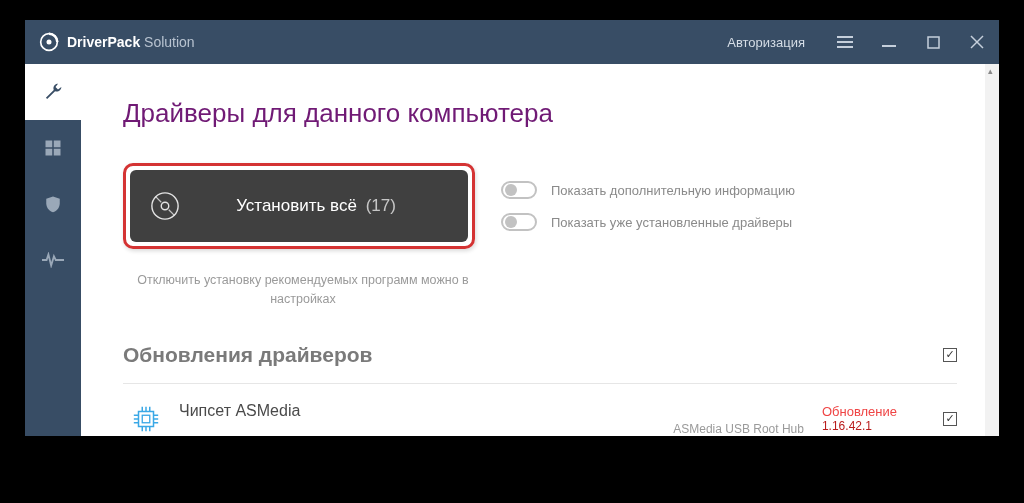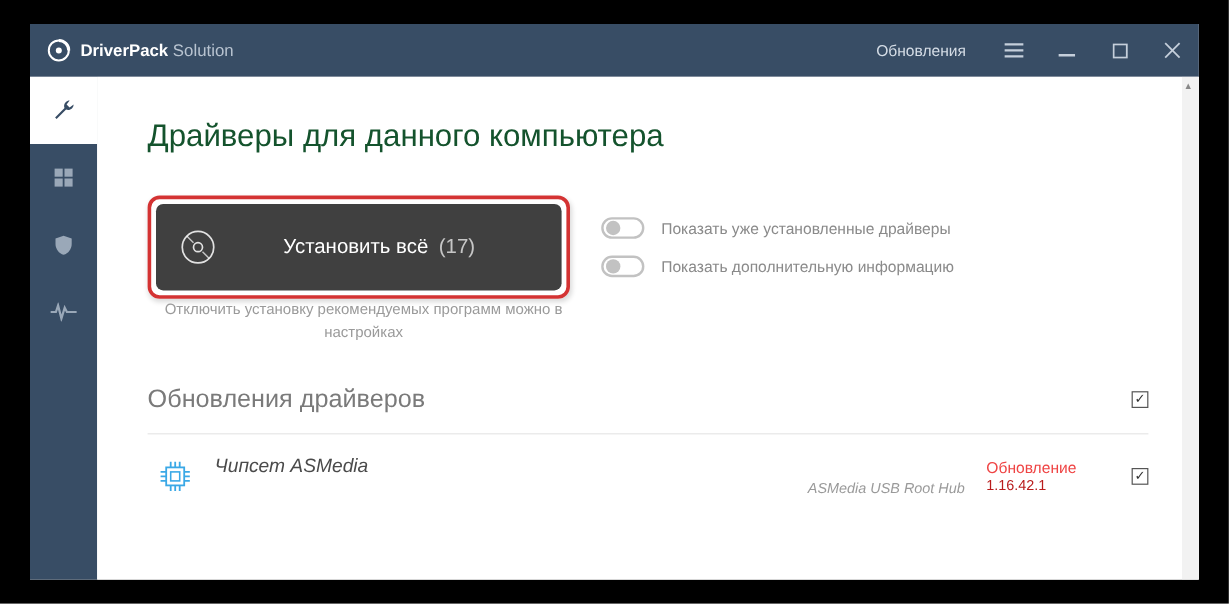--- a/index.html
+++ b/index.html
@@ -1,55 +1,55 @@
 <!DOCTYPE html>
 <html><head>
 <meta charset="utf-8">
 <style>
 * { margin: 0; padding: 0; box-sizing: border-box; font-family: "Segoe UI", Arial, sans-serif; }
 body { background: #000; width: 1024px; height: 503px; overflow: hidden; }
-.window { position: absolute; left: 25px; top: 20px; width: 974px; height: 463px; background: #fff; display: flex; flex-direction: column; }
+.window { position: absolute; left: 25px; top: 20px; width: 974px; height: 407px; background: #fff; display: flex; flex-direction: column; }
 .titlebar { height: 44px; background: #384d65; display: flex; align-items: center; color: #fff; }
 .logo { display: flex; align-items: center; padding: 0 14px; gap: 8px; }
 .logo-icon { width: 20px; height: 20px; }
 .logo-text { font-size: 14px; font-weight: 400; color: #fff; }
 .logo-text .light { color: #b8c3d0; font-weight: 300; }
 .tb-spacer { flex: 1; }
 .auth { font-size: 13px; color: #d5dde6; padding: 0 18px; cursor: pointer; }
 .tb-btn { width: 44px; height: 44px; display: flex; align-items: center; justify-content: center; cursor: pointer; }
 .tb-btn svg { stroke: #c5cfdb; }
 .body { flex: 1; display: flex; position: relative; }
 .sidebar { width: 56px; background: #384d65; display: flex; flex-direction: column; }
 .side-item { height: 56px; display: flex; align-items: center; justify-content: center; cursor: pointer; }
 .side-item.active { background: #fff; }
 .side-item svg { fill: #9aa8b8; }
 .side-item.active svg { fill: #384d65; }
 .content { flex: 1; background: #fff; padding: 34px 42px 0 42px; position: relative; overflow: hidden; }
 .scrollbar { position: absolute; right: 0; top: 0; bottom: 0; width: 14px; background: #f2f2f2; }
 .scrollbar-up { position: absolute; top: 2px; left: 3px; font-size: 9px; color: #888; }
-.page-title { font-size: 26px; color: #14532d; font-weight: 400; margin-bottom: 34px; }
+.page-title { font-size: 26px; color: #701a75; font-weight: 400; margin-bottom: 34px; }
 .hero-row { display: flex; align-items: center; gap: 26px; }
 .install-wrap { border: 3px solid #d43333; border-radius: 10px; padding: 4px; display: inline-block; box-shadow: 1px 2px 4px rgba(0,0,0,0.15); }
 .install-btn { background: #404040; border-radius: 6px; width: 338px; height: 72px; display: flex; align-items: center; gap: 4px; padding: 0 20px; cursor: pointer; color: #fff; }
 .install-btn .disc { width: 30px; height: 30px; }
 .install-btn .lbl { font-size: 17px; flex: 1; text-align: center; }
 .install-btn .count { color: rgba(255,255,255,0.7); margin-left: 4px; }
 .toggles { display: flex; flex-direction: column; gap: 14px; }
 .tog-row { display: flex; align-items: center; gap: 14px; cursor: pointer; }
 .switch { width: 36px; height: 18px; border: 2px solid #c2c2c2; border-radius: 10px; position: relative; flex-shrink: 0; }
 .switch .knob { width: 12px; height: 12px; background: #c2c2c2; border-radius: 50%; position: absolute; top: 1px; left: 2px; }
 .tog-label { font-size: 13px; color: #8a8a8a; }
-.hint { font-size: 12.5px; color: #9a9a9a; text-align: center; width: 360px; line-height: 1.5; }
+.hint { font-size: 12.5px; color: #9a9a9a; text-align: center; margin-top: 22px; width: 360px; line-height: 1.5; }
 .section-row { display: flex; align-items: center; justify-content: space-between; margin-top: 34px; padding-bottom: 10px; }
-.section-title { font-size: 21px; color: #7a7a7a; font-weight: 400; }
+.section-title { font-size: 21px; color: #7a7a7a; font-weight: 700; }
 .chk { width: 14px; height: 14px; border: 1px solid #555; display: inline-flex; align-items: center; justify-content: center; font-size: 11px; color: #333; cursor: pointer; }
 .divider { height: 1px; background: #e6e6e6; margin-top: 6px; }
 .driver-row { display: flex; align-items: center; padding: 18px 0 0 8px; gap: 18px; }
 .driver-icon { width: 30px; height: 30px; }
-.driver-meta { flex: 1; font-style: italic; }
+.driver-meta { flex: 1; }
 .driver-name { font-size: 16px; color: #4a4a4a; }
 .driver-sub { font-size: 12px; color: #9a9a9a; margin-top: 2px; text-align: right; }
 .driver-right { text-align: left; margin-right: 28px; }
 .driver-status { font-size: 13px; color: #ef4444; }
 .driver-ver { font-size: 12px; color: #b91c1c; }
 </style>
 </head>
 <body>
 
 <div class="window">
@@ -57,21 +57,21 @@
   <div class="titlebar">
     <div class="logo">
       <svg class="logo-icon" viewBox="0 0 24 24">
           <circle cx="12" cy="12" r="10" fill="none" stroke="#fff" stroke-width="2"></circle>
           <path d="M12 2 A10 10 0 0 1 22 12" fill="none" stroke="#fff" stroke-width="3"></path>
           <circle cx="12" cy="12" r="3" fill="#fff"></circle>
         </svg>
       <span class="logo-text"><b>DriverPack</b><span class="light"> Solution</span></span>
     </div>
     <div class="tb-spacer"></div>
-    <div class="auth">Обновления</div>
+    <div class="auth">Авторизация</div>
     <div class="tb-btn">
       <svg width="16" height="14">
           <line x1="0" y1="2" x2="16" y2="2" stroke-width="2"></line>
           <line x1="0" y1="7" x2="16" y2="7" stroke-width="2"></line>
           <line x1="0" y1="12" x2="16" y2="12" stroke-width="2"></line>
         </svg>
     </div>
     <div class="tb-btn">
       <svg width="14" height="14">
           <line x1="0" y1="11" x2="14" y2="11" stroke-width="2"></line>
@@ -130,27 +130,27 @@
                 <line x1="26" y1="26" x2="20" y2="20" stroke="#fff" stroke-width="1.3" opacity="0.7"></line>
               </svg>
             <span class="lbl"><span>Установить всё</span> <span class="count">(17)</span></span>
           </div>
         </div>
         <div class="toggles">
           <div class="tog-row">
             <span class="switch">
                 <span class="knob"></span>
               </span>
-            <span class="tog-label">Показать уже установленные драйверы</span>
+            <span class="tog-label">Показать дополнительную информацию</span>
           </div>
           <div class="tog-row">
             <span class="switch">
                 <span class="knob"></span>
               </span>
-            <span class="tog-label">Показать дополнительную информацию</span>
+            <span class="tog-label">Показать уже установленные драйверы</span>
           </div>
         </div>
       </div>
 
       <div class="hint">Отключить установку рекомендуемых программ можно в настройках</div>
 
       <div class="section-row">
         <div class="section-title">Обновления драйверов</div>
         <span class="chk">✓</span>
       </div>

